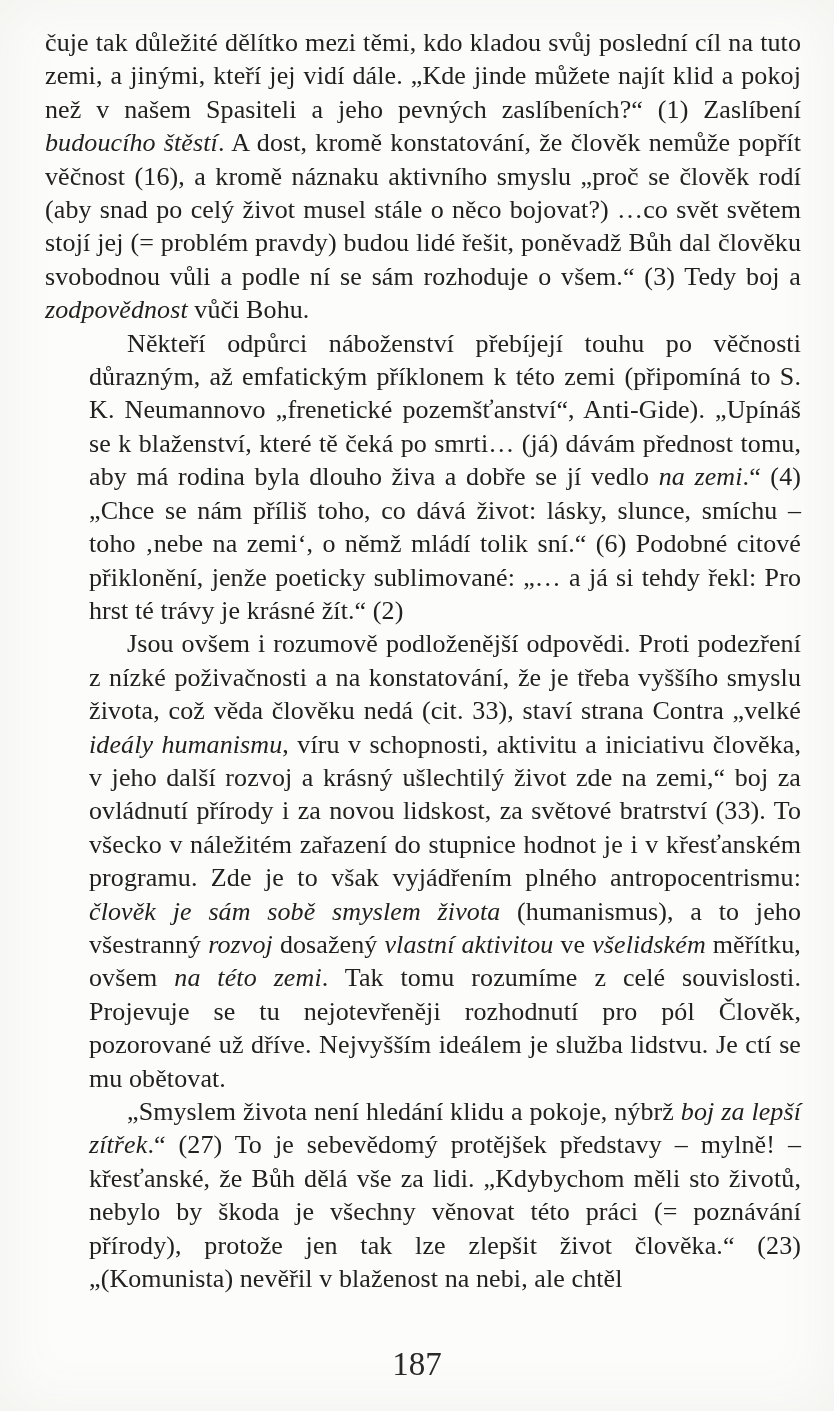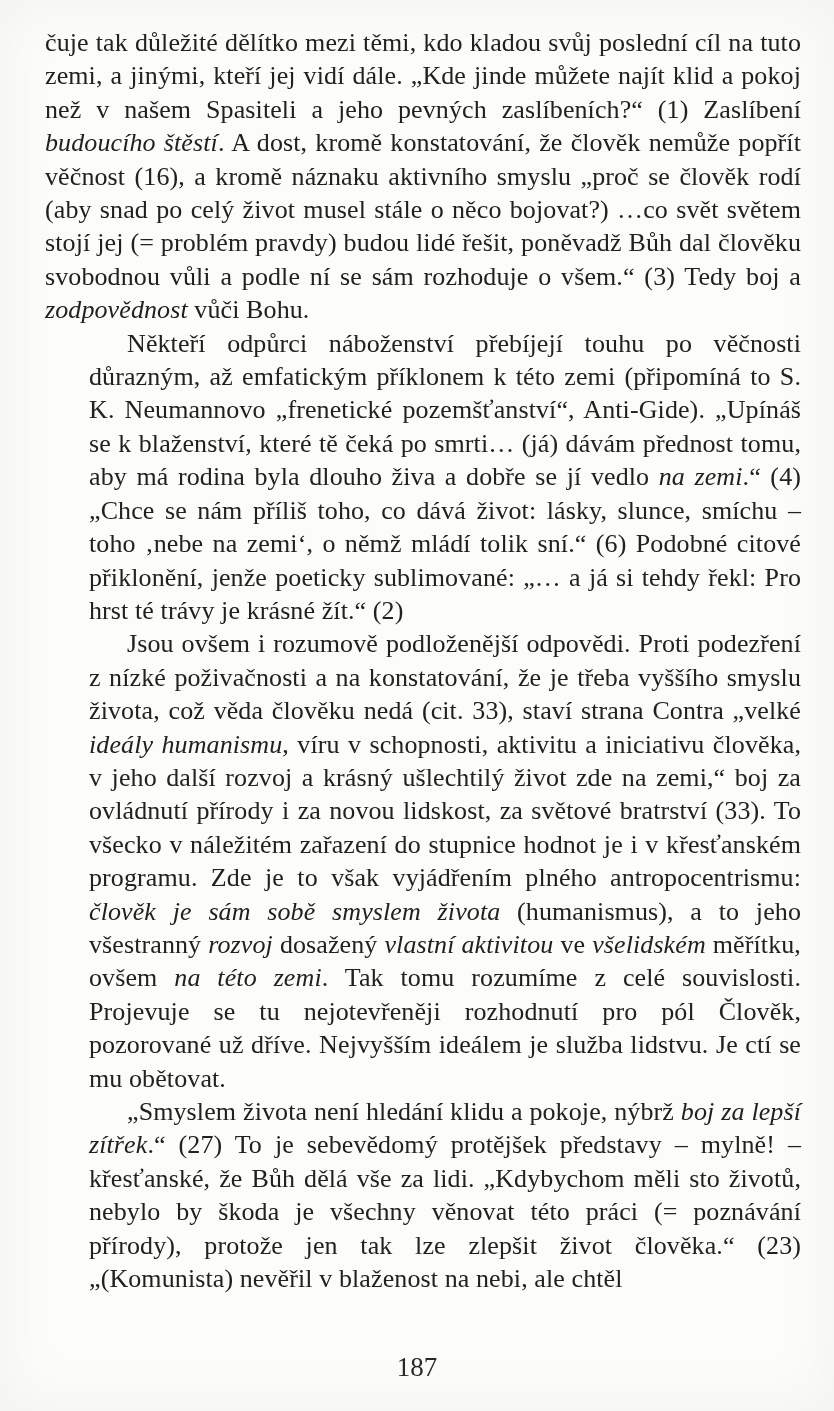--- a/index.html
+++ b/index.html
@@ -39,21 +39,21 @@
   .text-block em {
     font-style: italic;
   }
   .page-number {
     position: absolute;
     left: 0;
     bottom: 28px;
     width: 100%;
     text-align: center;
     font-family: "Liberation Serif", "DejaVu Serif", serif;
-    font-size: 27px;
+    font-size: 33px;
     color: #2a2927;
   }
 </style>
 </head>
 <body>
 
 <div class="page">
   <div class="text-block">
       <p><span>čuje tak důležité dělítko mezi těmi, kdo kladou svůj poslední cíl na tuto zemi, a jinými, kteří jej vidí dále. „Kde jinde můžete najít klid a pokoj než v našem Spasiteli a jeho pevných zaslíbeních?“ (1) Zaslíbení </span><em>budoucího štěstí</em><span>. A dost, kromě konstatování, že člověk nemůže popřít věčnost (16), a kromě náznaku aktivního smyslu „proč se člověk rodí (aby snad po celý život musel stále o něco bojovat?) …co svět světem stojí jej (= problém pravdy) budou lidé řešit, poněvadž Bůh dal člověku svobodnou vůli a podle ní se sám rozhoduje o všem.“ (3) Tedy boj a </span><em>zodpovědnost</em><span> vůči Bohu.</span></p>
       <p class="indent"><span>Někteří odpůrci náboženství přebíjejí touhu po věčnosti důrazným, až emfatickým příklonem k této zemi (připomíná to S. K. Neumannovo „frenetické pozemšťanství“, Anti-Gide). „Upínáš se k blaženství, které tě čeká po smrti… (já) dávám přednost tomu, aby má rodina byla dlouho živa a dobře se jí vedlo </span><em>na zemi</em><span>.“ (4) „Chce se nám příliš toho, co dává život: lásky, slunce, smíchu – toho ‚nebe na zemi‘, o němž mládí tolik sní.“ (6) Podobné citové přiklonění, jenže poeticky sublimované: „… a já si tehdy řekl: Pro hrst té trávy je krásné žít.“ (2)</span></p>

